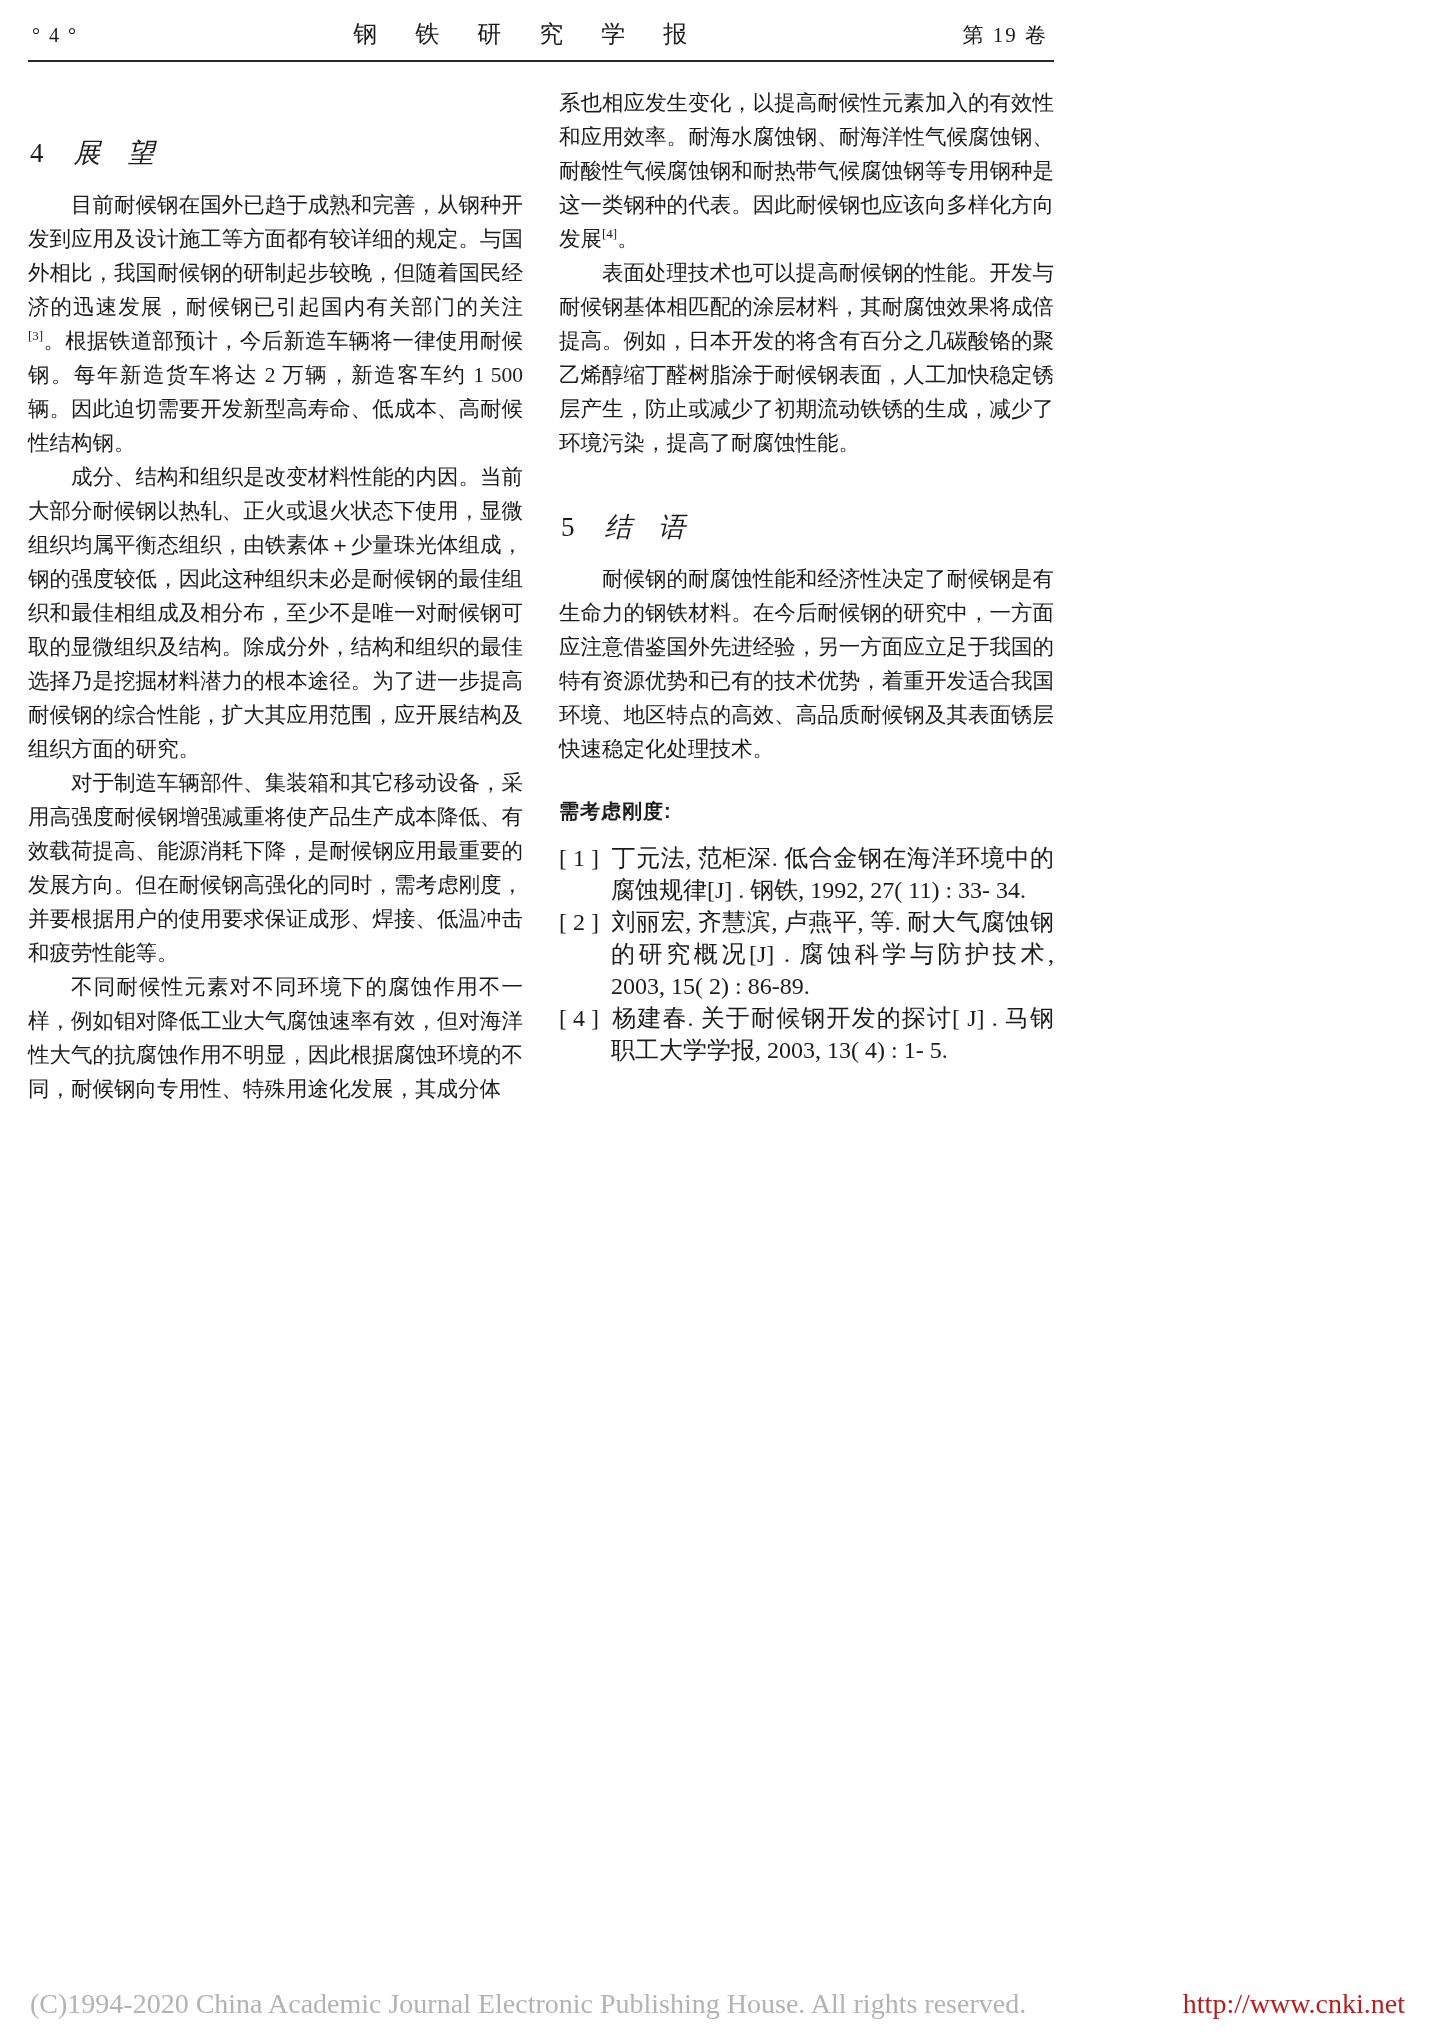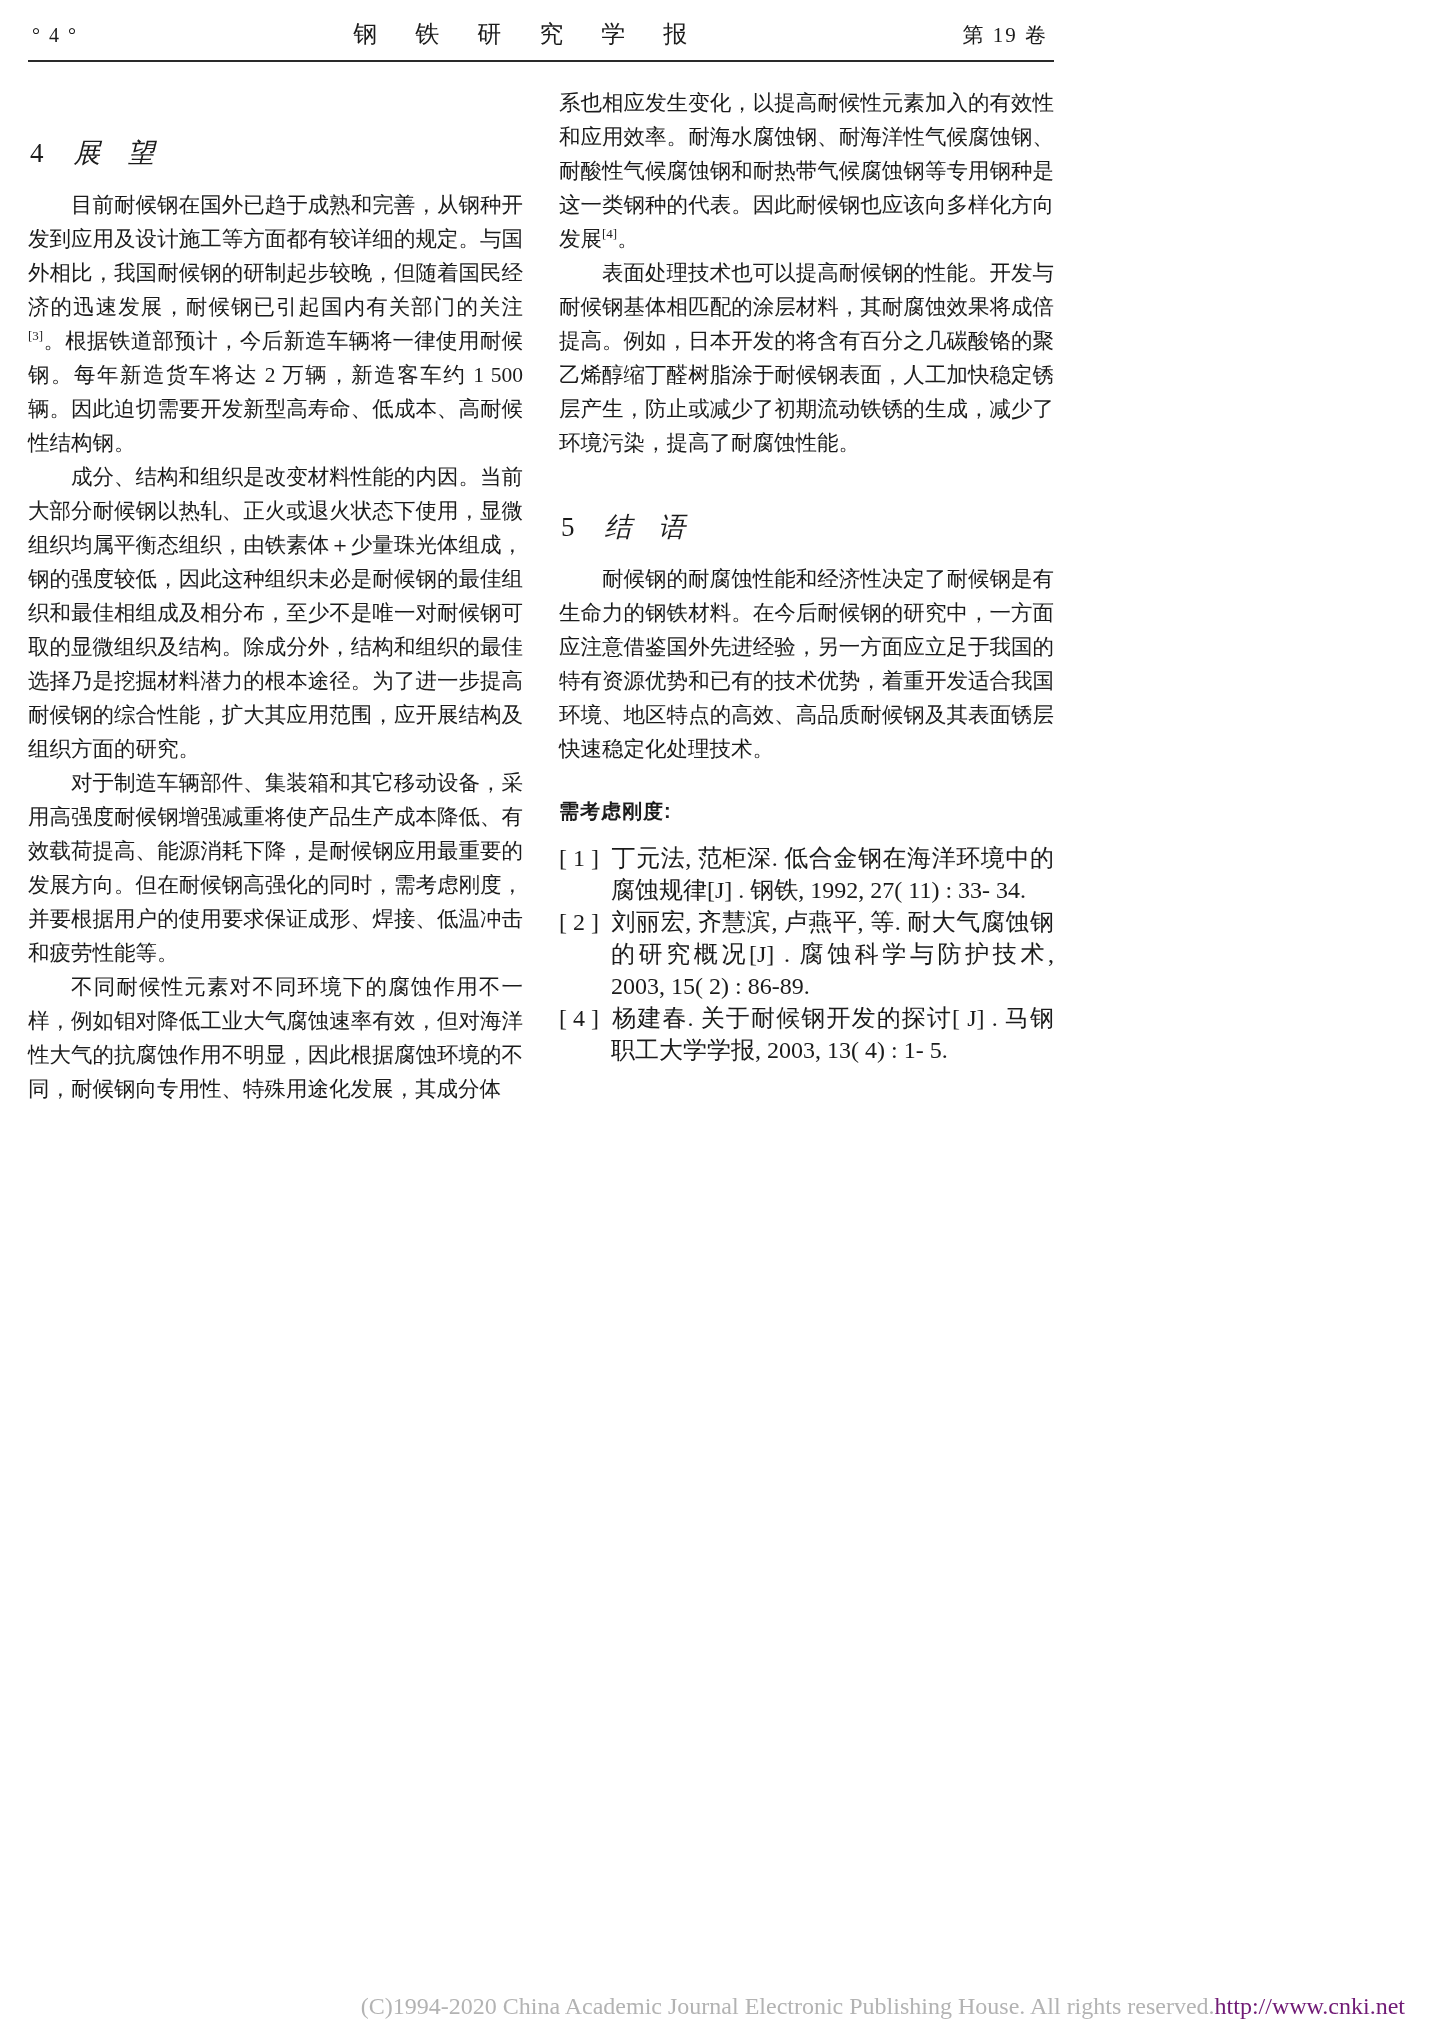--- a/index.html
+++ b/index.html
@@ -86,26 +86,26 @@
     display: inline-block;
     width: 52px;
     margin-left: -52px;
   }
   .page-footer {
     position: absolute;
     left: 30px;
     right: 30px;
     bottom: 14px;
     display: flex;
-    justify-content: flex-end;
+    justify-content: space-between;
     align-items: baseline;
     color: #b3b3b3;
-    font-size: 24px;
+    font-size: 28px;
   }
-  .footer-url { color: #701a75; text-decoration: none; }
+  .footer-url { color: #b91c1c; text-decoration: none; }
 </style>
 </head>
 <body>
 
 <div class="page">
   <div class="content">
 
     <div class="page-header">
       <span class="page-marker">° 4 °</span>
       <span class="journal-title">钢 铁 研 究 学 报</span>

